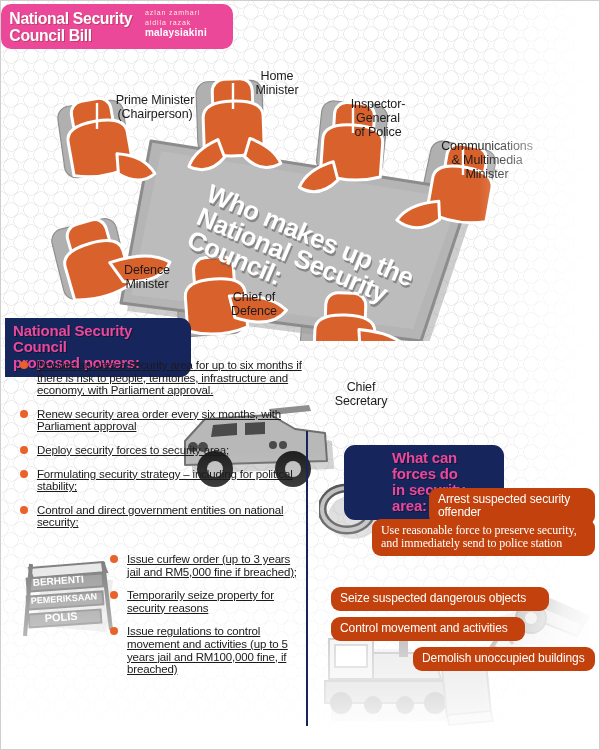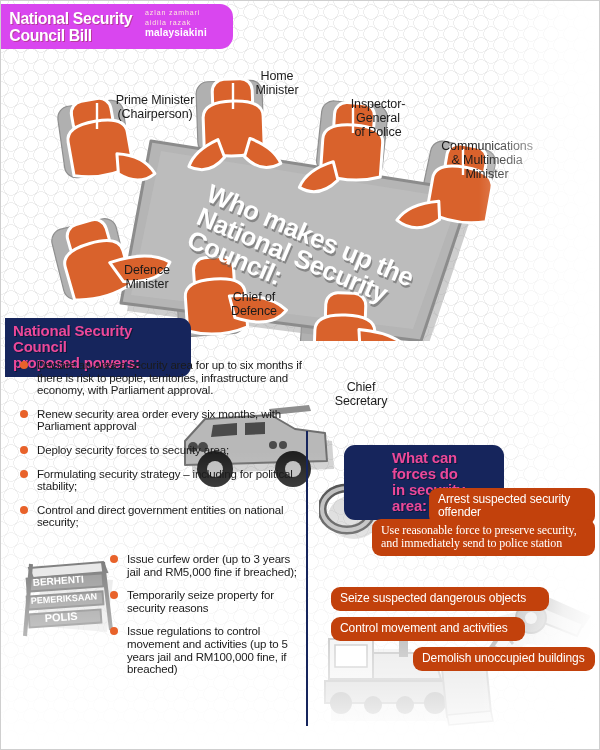--- a/index.html
+++ b/index.html
@@ -30,23 +30,23 @@
     background:linear-gradient(to bottom, rgba(255,255,255,0) 60%, rgba(255,255,255,0.75) 88%, #fff 100%);
   }
   .sidefade{
     position:absolute;right:0;top:0;width:120px;height:750px;
     background:linear-gradient(to right, rgba(255,255,255,0) 0%, rgba(255,255,255,0.85) 70%, #fff 100%);
   }
 
   
   .header-bar{
     position:absolute;left:0;top:3px;width:232px;height:45px;
-    background:#d946ef;
+    background:#ec4899;
     border-top-right-radius:13px;border-bottom-right-radius:13px;
-    display:flex;align-items:center;
+    display:flex;align-items:center;border-radius:10px;
   }
   .header-title{
     color:#ffffff;font-weight:bold;font-size:17px;line-height:17px;
     padding-left:9px;letter-spacing:-0.4px;
     font-family:"Liberation Sans Narrow","Liberation Sans",sans-serif;
     transform:scaleX(0.93);transform-origin:left center;
     text-shadow:1px 1px 0 rgba(120,40,10,0.35);
     white-space:pre-line;
   }
   .credits{
@@ -102,21 +102,21 @@
     position:absolute;left:305px;top:430px;width:2px;height:295px;
     background:#16255c;
   }
 
   
   .bullets{position:absolute;}
   .b-group1{left:18px;top:358px;width:285px;}
   .b-group2{left:108px;top:552px;width:196px;}
   .bullet{
     position:relative;padding-left:18px;margin-bottom:11px;
-    color:#1b1b1b;font-size:11.5px;line-height:12.6px;letter-spacing:-0.15px;
+    color:#1b1b1b;font-size:11.5px;line-height:12.6px;letter-spacing:-0.15px;text-decoration:underline;
   }
   .bullet:before{
     content:"";position:absolute;left:1px;top:2px;
     width:8px;height:8px;border-radius:50%;background:#e8622a;
   }
 
   
   .pill{
     position:absolute;background:#c2410c;color:#ffffff;
     border-radius:9px;font-size:12px;line-height:13px;

